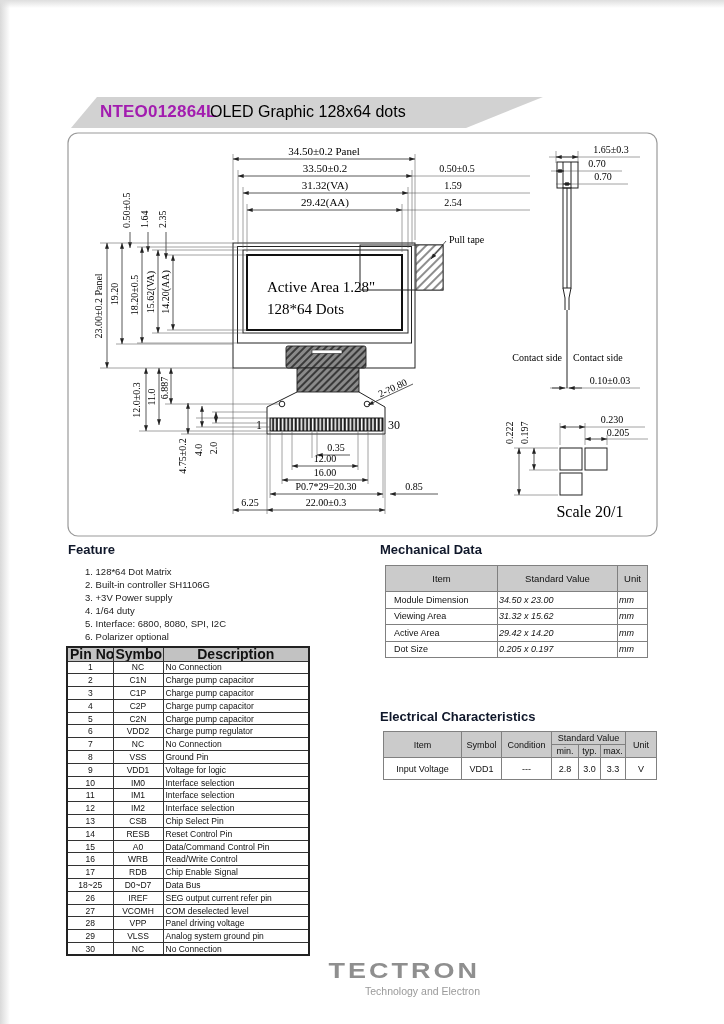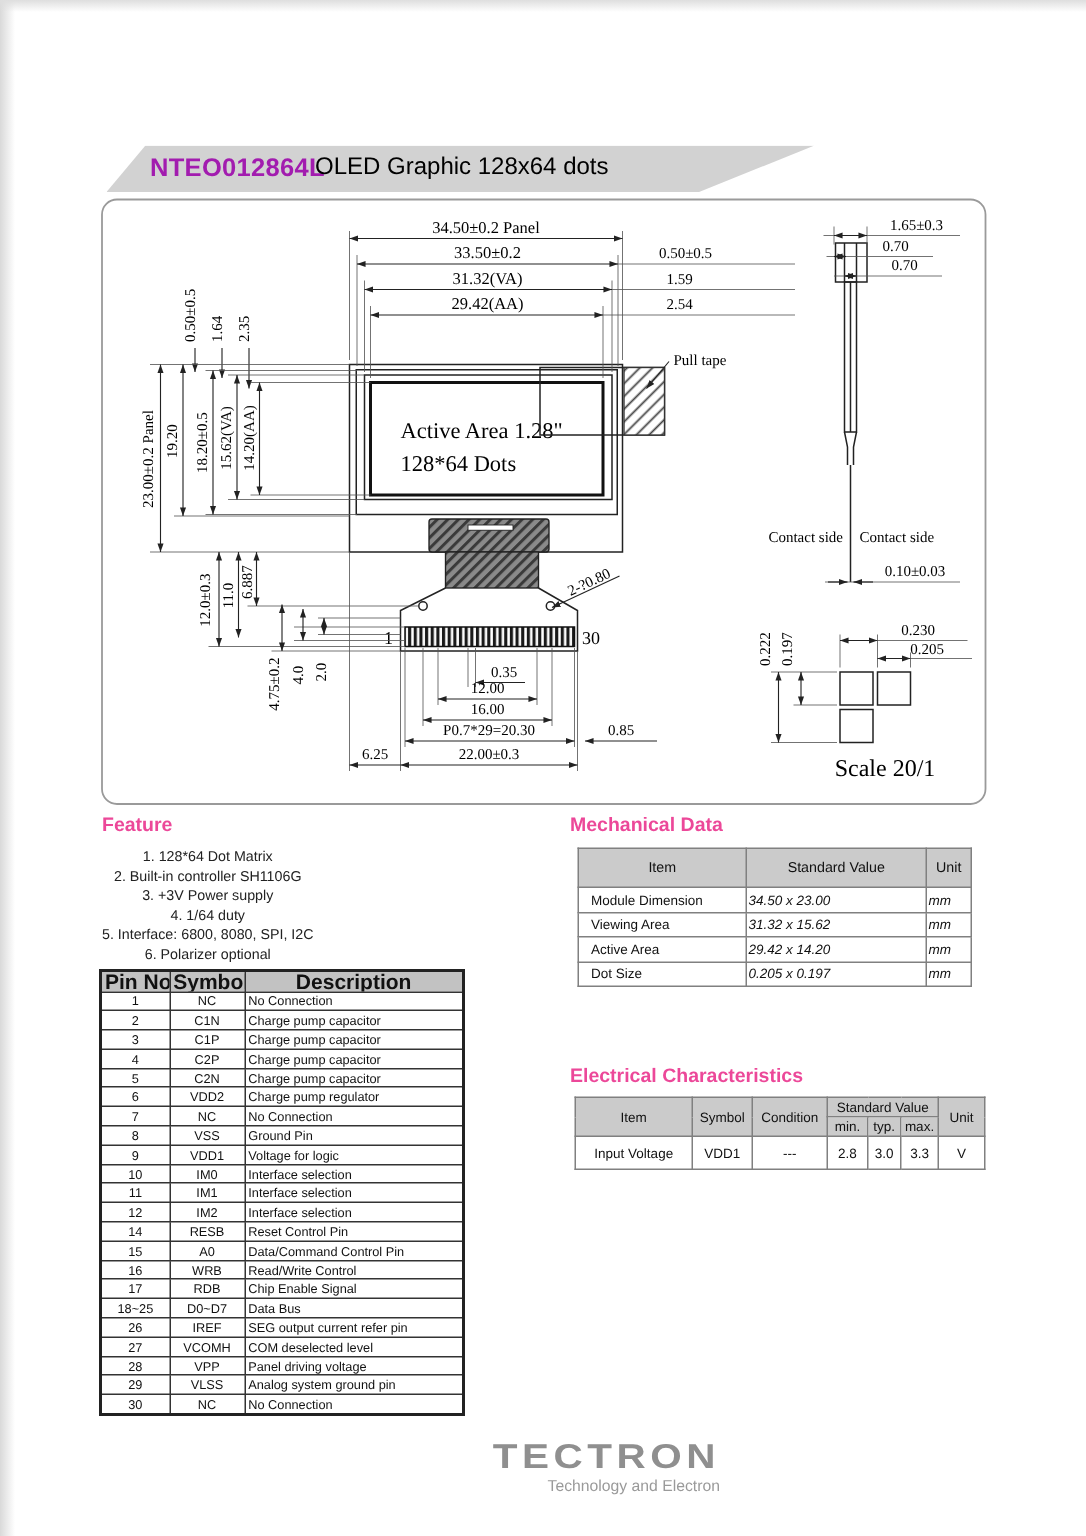--- a/index.html
+++ b/index.html
@@ -19,22 +19,22 @@
   .ol{stroke:#222;stroke-width:1;fill:none;}
   .ol2{stroke:#111;stroke-width:2;fill:none;}
   .xl{stroke:#555;stroke-width:.55;}
   .dl{stroke:#222;stroke-width:.75;}
   text.dt{font-family:"Liberation Serif",serif;font-size:10px;fill:#000;}
   text.dt11{font-family:"Liberation Serif",serif;font-size:11px;fill:#000;}
   text.aa{font-family:"Liberation Serif",serif;font-size:15px;fill:#000;}
   text.big{font-family:"Liberation Serif",serif;font-size:16px;fill:#000;}
   text.pn{font-family:"Liberation Serif",serif;font-size:12px;fill:#000;}
   
-  .sec-title{position:absolute;font-size:13px;font-weight:bold;color:#ec4899;}
-  .feature-list{position:absolute;left:68px;top:565px;font-size:9.5px;line-height:13px;color:#222;text-align:center;}
+  .sec-title{position:absolute;font-size:13px;font-weight:bold;color:#0f172a;}
+  .feature-list{position:absolute;left:85px;top:565px;font-size:9.5px;line-height:13px;color:#222;}
   table{border-collapse:collapse;table-layout:fixed;}
   
   .pin-table{position:absolute;left:66px;top:646px;width:242px;font-size:8.5px;}
   .pin-table th,.pin-table td{border:1px solid #333;padding:0 2px;height:12.8px;line-height:10px;box-sizing:border-box;overflow:hidden;white-space:nowrap;}
   .pin-table th{background:#c2c2c2;height:14px;text-align:center;font-size:14px;}
   .pin-table{border:2px solid #222;}
   .pin-table td.c{text-align:center;}
   
   .mech-table{position:absolute;left:385px;top:565px;width:262px;font-size:9px;}
   .mech-table th,.mech-table td{border:1px solid #808080;box-sizing:border-box;overflow:hidden;white-space:nowrap;}
@@ -398,20 +398,25 @@
           <td class="c">IM1</td>
           <td>Interface selection</td>
         </tr>
 
         <tr>
           <td class="c">12</td>
           <td class="c">IM2</td>
           <td>Interface selection</td>
         </tr>
 
+        <tr>
+          <td class="c">13</td>
+          <td class="c">CSB</td>
+          <td>Chip Select Pin</td>
+        </tr>
 
         <tr>
           <td class="c">14</td>
           <td class="c">RESB</td>
           <td>Reset Control Pin</td>
         </tr>
 
         <tr>
           <td class="c">15</td>
           <td class="c">A0</td>

